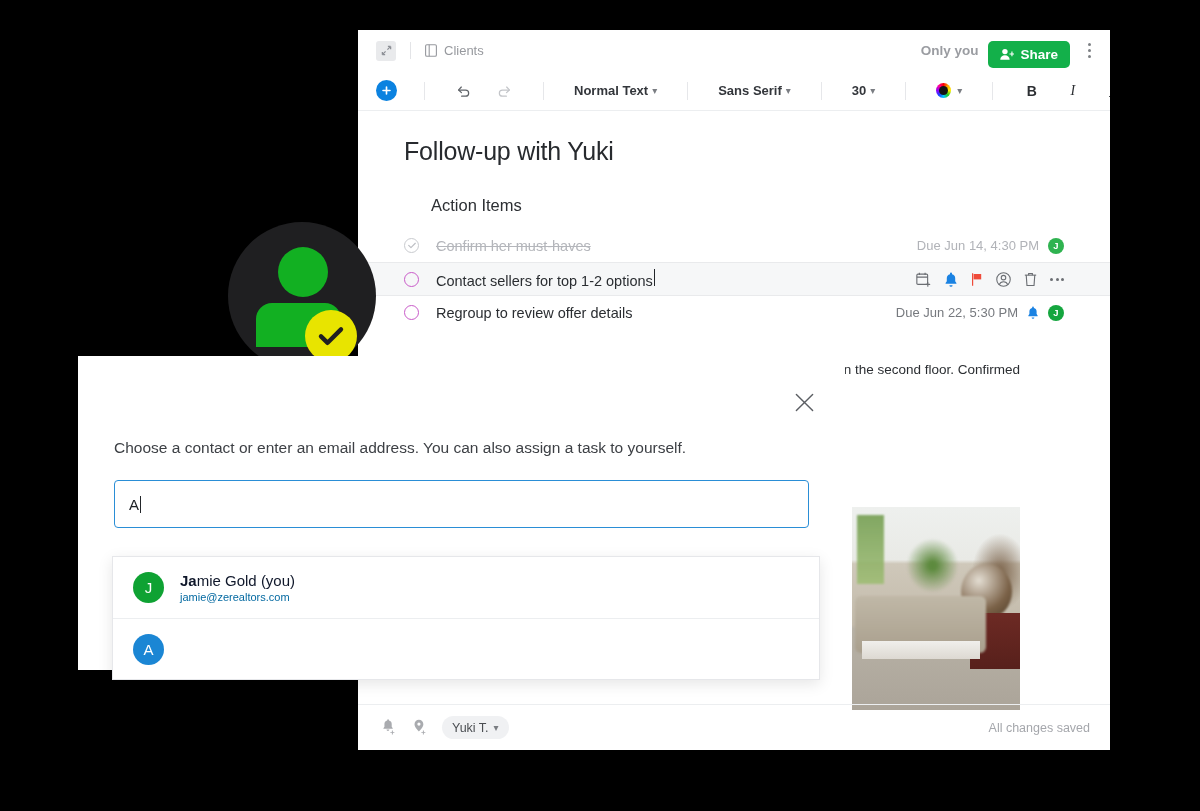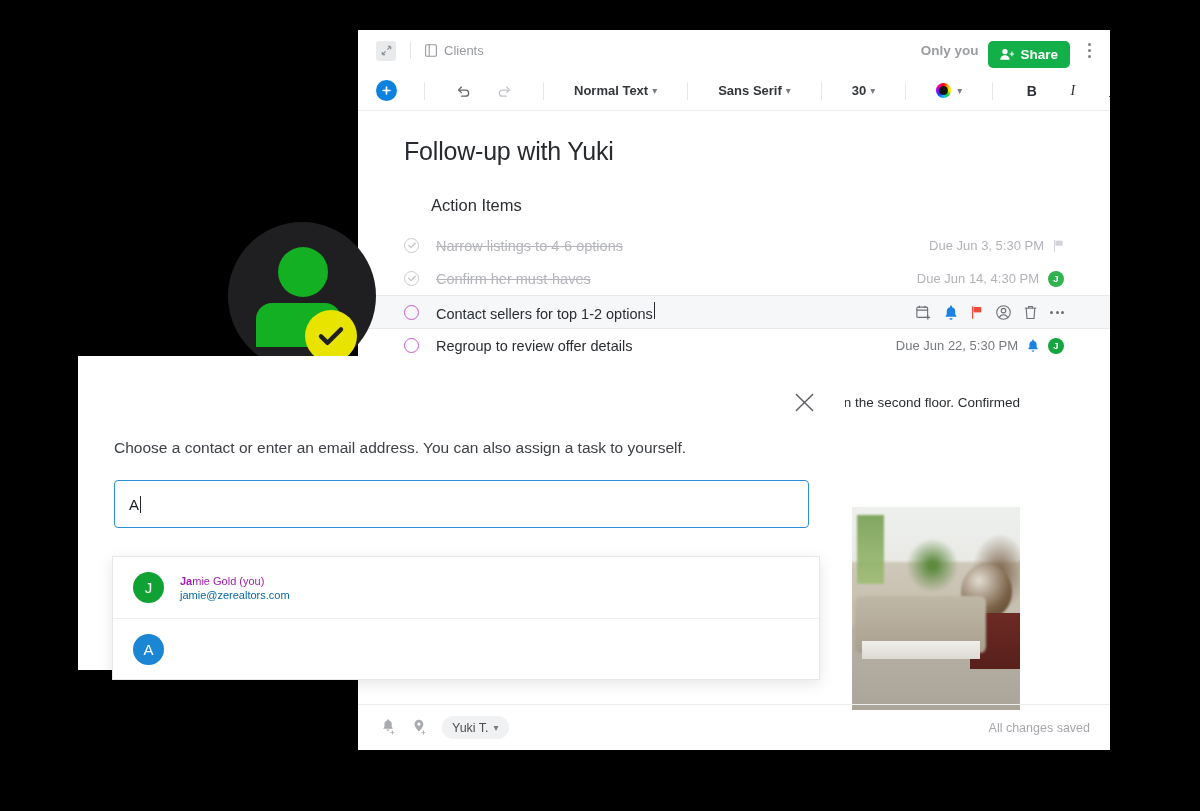--- a/index.html
+++ b/index.html
@@ -148,21 +148,21 @@
   .caret-bar { display: inline-block; width: 1px; height: 17px; background: #23262a; margin-left: 1px; }
 
   
   .suggest { position: absolute; left: 112px; top: 556px; width: 708px;
     background: #fff; border: 1px solid #e6e7ea; box-shadow: 0 4px 14px rgba(0,0,0,.10); }
   .sug-item { display: flex; align-items: center; height: 61px; padding: 0 20px; cursor: pointer; }
   .sug-item + .sug-item { border-top: 1px solid #eceef0; }
   .sug-av { width: 31px; height: 31px; border-radius: 50%; color: #fff; font-size: 15px;
     display: flex; align-items: center; justify-content: center; flex: none; }
   .sug-txt { margin-left: 16px; }
-  .sug-name { font-size: 11px; color: #a21caf; }
+  .sug-name { font-size: 15px; color: #0f172a; }
   .sug-name b { font-weight: bold; }
   .sug-mail { font-size: 11px; color: #0369a1; margin-top: 2px; }
 </style>
 </head>
 <body>
 
 <div id="stage">
 
   <div class="doc-window">
 
@@ -307,37 +307,20 @@
         <span class="caret">▾</span>
       </div>
     </div>
 
     <div class="doc-body">
       <div class="doc-title">Follow-up with Yuki</div>
       <div class="doc-h2">Action Items</div>
 
       <div class="task-list">
 
-        <div class="task-row">
-          <div class="chk done">
-            <svg width="8" height="7" viewBox="0 0 9 7" fill="none" stroke="currentColor" stroke-width="1.3" stroke-linecap="round" stroke-linejoin="round">
-                <path d="M0.8 3.4l2.5 2.5L8.2 1"></path>
-              </svg>
-          </div>
-          <div class="task-text done">Narrow listings to 4-6 options</div>
-          <div class="task-right">
-            <span class="due">Due Jun 3, 5:30 PM</span>
-            <span class="flag-grey" style="line-height:0">
-              <svg width="11" height="12" viewBox="0 0 11 12" fill="currentColor">
-                  <path d="M1 0h1v12H1z"></path>
-                  <path d="M2.4 0.7h7.2v5H2.4z"></path>
-                </svg>
-            </span>
-          </div>
-        </div>
 
         <div class="task-row">
           <div class="chk done">
             <svg width="8" height="7" viewBox="0 0 9 7" fill="none" stroke="currentColor" stroke-width="1.3" stroke-linecap="round" stroke-linejoin="round">
                 <path d="M0.8 3.4l2.5 2.5L8.2 1"></path>
               </svg>
           </div>
           <div class="task-text done">Confirm her must-haves</div>
           <div class="task-right">
             <span class="due">Due Jun 14, 4:30 PM</span>

